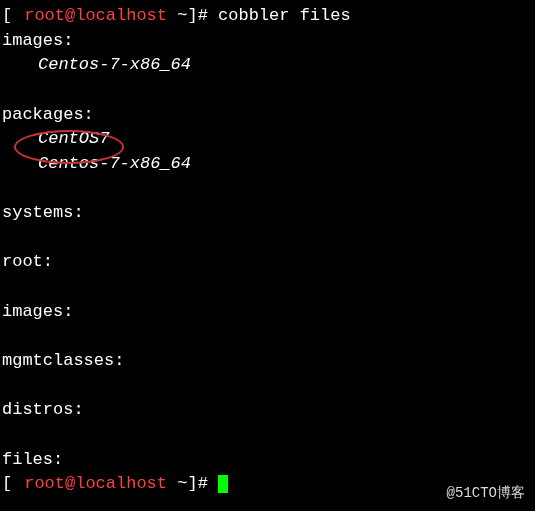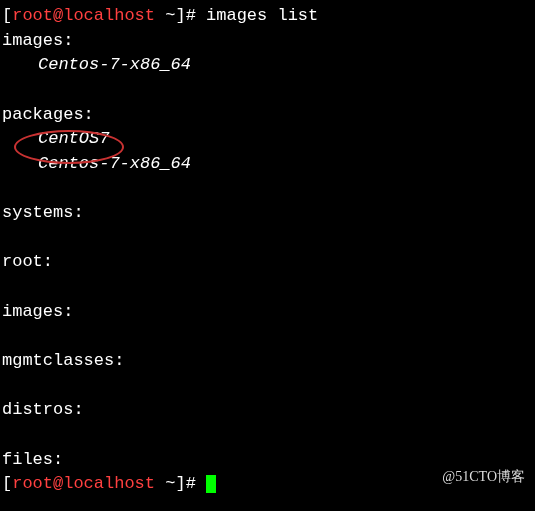--- a/index.html
+++ b/index.html
@@ -9,21 +9,21 @@
       font-family: "Courier New", Consolas, monospace;
       font-size: 17px;
       line-height: 1.45;
       width: 535px;
       height: 511px;
       padding: 4px 2px;
       position: relative;
       overflow: hidden;
     }
     .line { white-space: pre; }
-    .red { color: #ff4040; }
+    .red { color: #ff4040; margin-left: 12px; }
     .indent { padding-left: 36px; font-style: italic; }
     .circled {
       position: relative;
       display: inline-block;
       text-align: center;
     }
     .oval-annotation {
       position: absolute;
       border: 2px solid #c83232;
       border-radius: 50%;
@@ -35,31 +35,31 @@
     }
     .cursor {
       display: inline-block;
       width: 10px;
       height: 18px;
       background: #00ff00;
       vertical-align: text-bottom;
     }
     .watermark {
       position: absolute;
-      bottom: 24px;
+      bottom: 8px;
       right: 10px;
       color: #dcdcdc;
-      font-family: Liberation Serif, serif;
+      font-family: Liberation Mono, monospace;
       font-size: 14px;
     }
   </style>
 </head>
 <body>
 
-<div class="line"><span>[</span><span class="red">root@localhost</span><span> ~</span><span>]# </span><span>images list</span></div>
+<div class="line"><span>[</span><span class="red">root@localhost</span><span> ~</span><span>]# </span><span>cobbler files</span></div>
 
 <div class="line">images:</div>
 <div class="line indent">Centos-7-x86_64</div>
 <div class="line">&nbsp;</div>
 
 <div class="line">packages:</div>
 <div class="line indent"><span class="circled">CentOS7</span></div>
 <div class="line indent">Centos-7-x86_64</div>
 <div class="line">&nbsp;</div>
 

